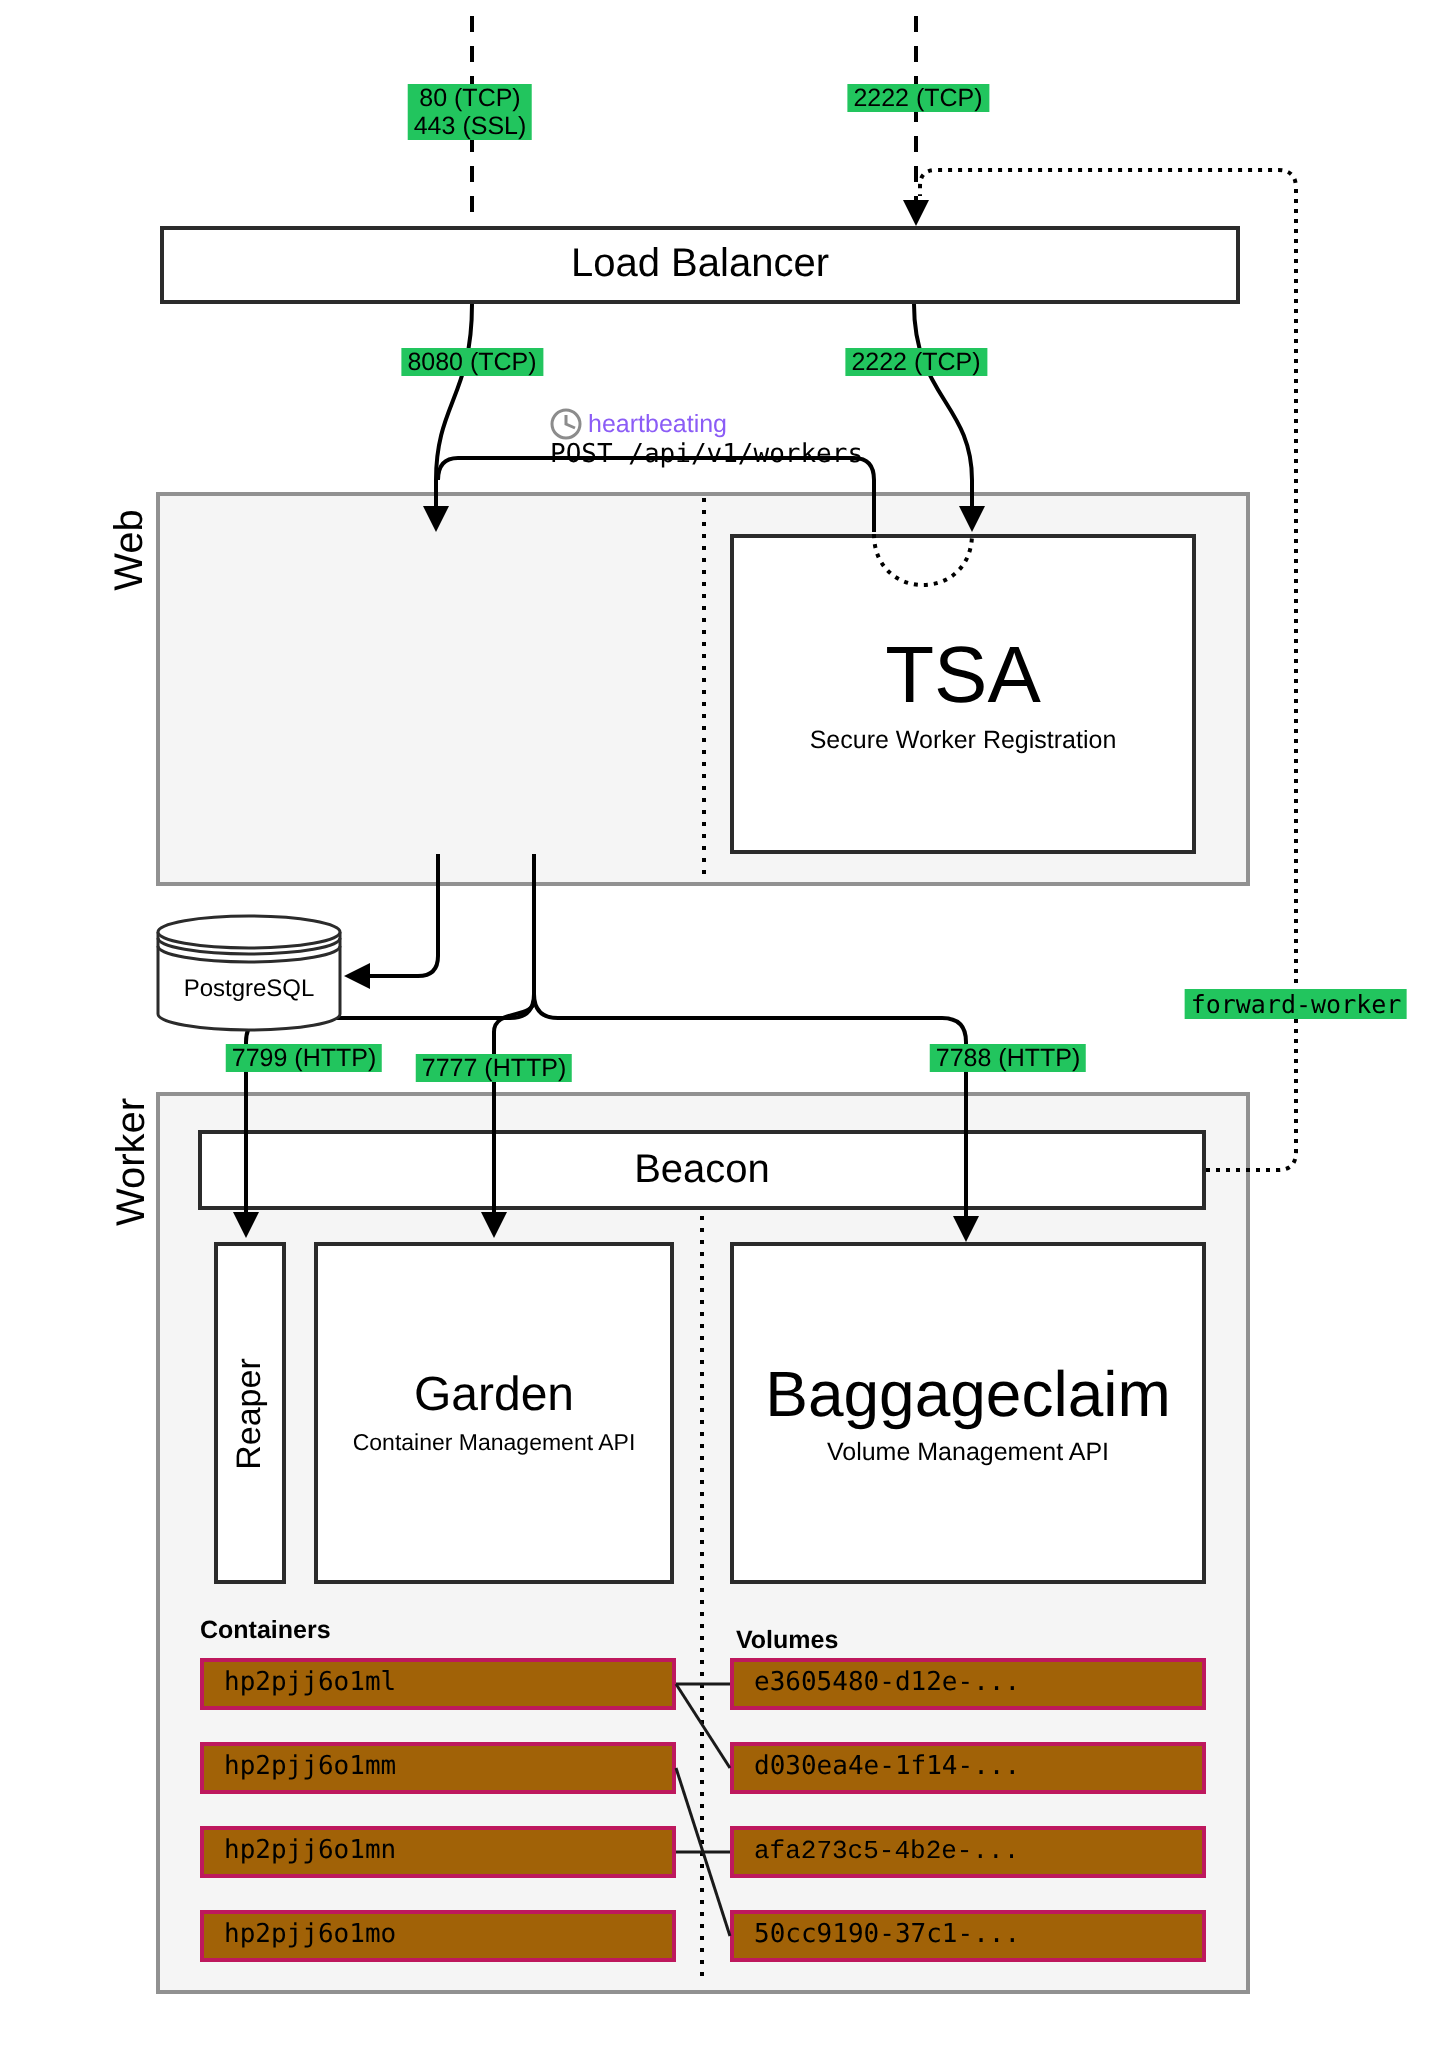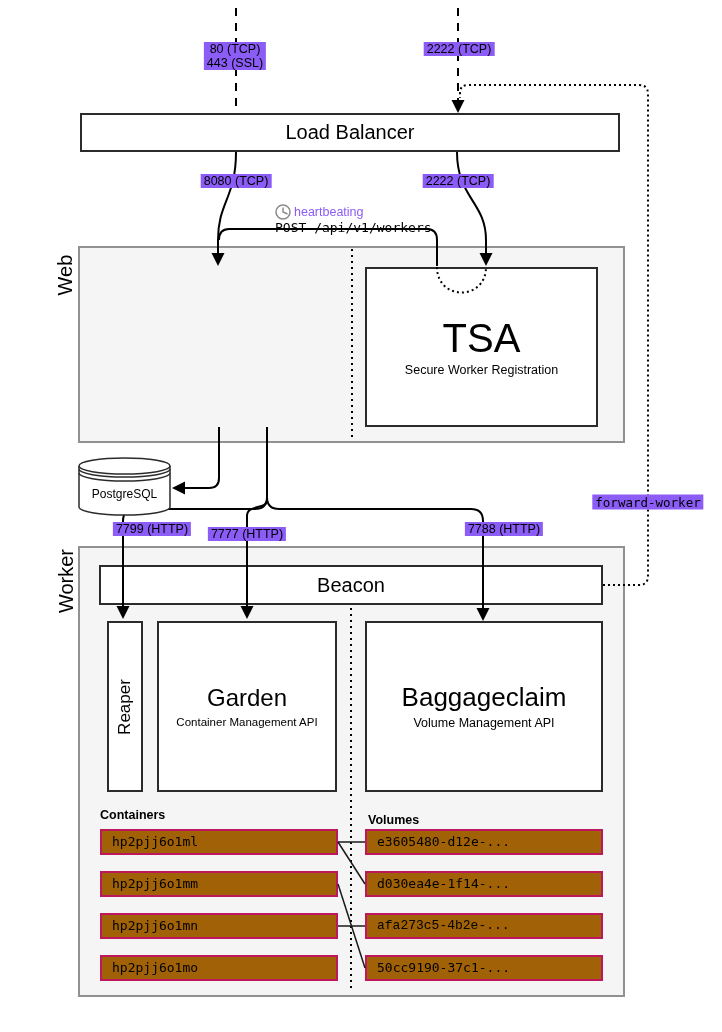--- a/index.html
+++ b/index.html
@@ -7,21 +7,21 @@
           font-family:"Liberation Sans",sans-serif;color:#000;}
   .abs{position:absolute;}
   .group{background:#f5f5f5;border:2px solid #919191;box-sizing:border-box;}
   .node{background:#ffffff;border:2px solid #2b2b2b;box-sizing:border-box;
         display:flex;flex-direction:column;align-items:center;justify-content:center;text-align:center;}
   .node .big{font-size:40px;line-height:1.05;}
   .node .mid{font-size:24px;line-height:1.1;}
   .node .sub{font-size:12.5px;margin-top:4px;}
   .rot{transform:rotate(-90deg);transform-origin:center center;white-space:nowrap;
        display:flex;align-items:center;justify-content:center;}
-  .portlbl{font-size:12.5px;background:#8b5cf6;padding:0 3px;white-space:nowrap;
+  .portlbl{font-size:12.5px;background:#22c55e;padding:0 3px;white-space:nowrap;
            transform:translate(-50%,-50%);text-align:center;}
   .mono{font-family:"DejaVu Sans Mono",monospace;}
   .row{background:#a16207;border:2px solid #be185d;box-sizing:border-box;width:238px;height:26px;
        font-family:"DejaVu Sans Mono",monospace;font-size:13px;line-height:22px;padding-left:10px;}
   .listlbl{font-size:12.5px;font-weight:700;}
   .muted{color:#8b5cf6;text-align:center;}
   svg.overlay{position:absolute;left:0;top:0;pointer-events:none;}
   .edge{stroke:#000;stroke-width:2;fill:none;}
   .dashed{stroke-dasharray:8 7;}
   .dotted{stroke-dasharray:2 3;}
@@ -110,21 +110,21 @@
     <span style="font-size:20px;">Beacon</span>
   </div>
   <div class="abs node z3" style="left:107px;top:621px;width:36px;height:171px;">
     <span class="rot" style="font-size:17px;">Reaper</span>
   </div>
   <div class="abs node z3" style="left:157px;top:621px;width:180px;height:171px;">
     <span class="mid">Garden</span>
     <span class="sub" style="font-size:11.5px;">Container Management API</span>
   </div>
   <div class="abs node z3" style="left:365px;top:621px;width:238px;height:171px;">
-    <span class="mid" style="font-size:26px;text-align:center;">Baggageclaim</span>
+    <span class="mid" style="font-size:32px;text-align:center;">Baggageclaim</span>
     <span class="sub">Volume Management API</span>
   </div>
 
   <div class="abs listlbl z3" style="left:100px;top:808px;">Containers</div>
   <div class="abs listlbl z3" style="left:368px;top:813px;">Volumes</div>
 
   <div class="abs row z3" style="left:100px;top:829px;">hp2pjj6o1ml</div>
   <div class="abs row z3" style="left:100px;top:871px;">hp2pjj6o1mm</div>
   <div class="abs row z3" style="left:100px;top:913px;">hp2pjj6o1mn</div>
   <div class="abs row z3" style="left:100px;top:955px;">hp2pjj6o1mo</div>

